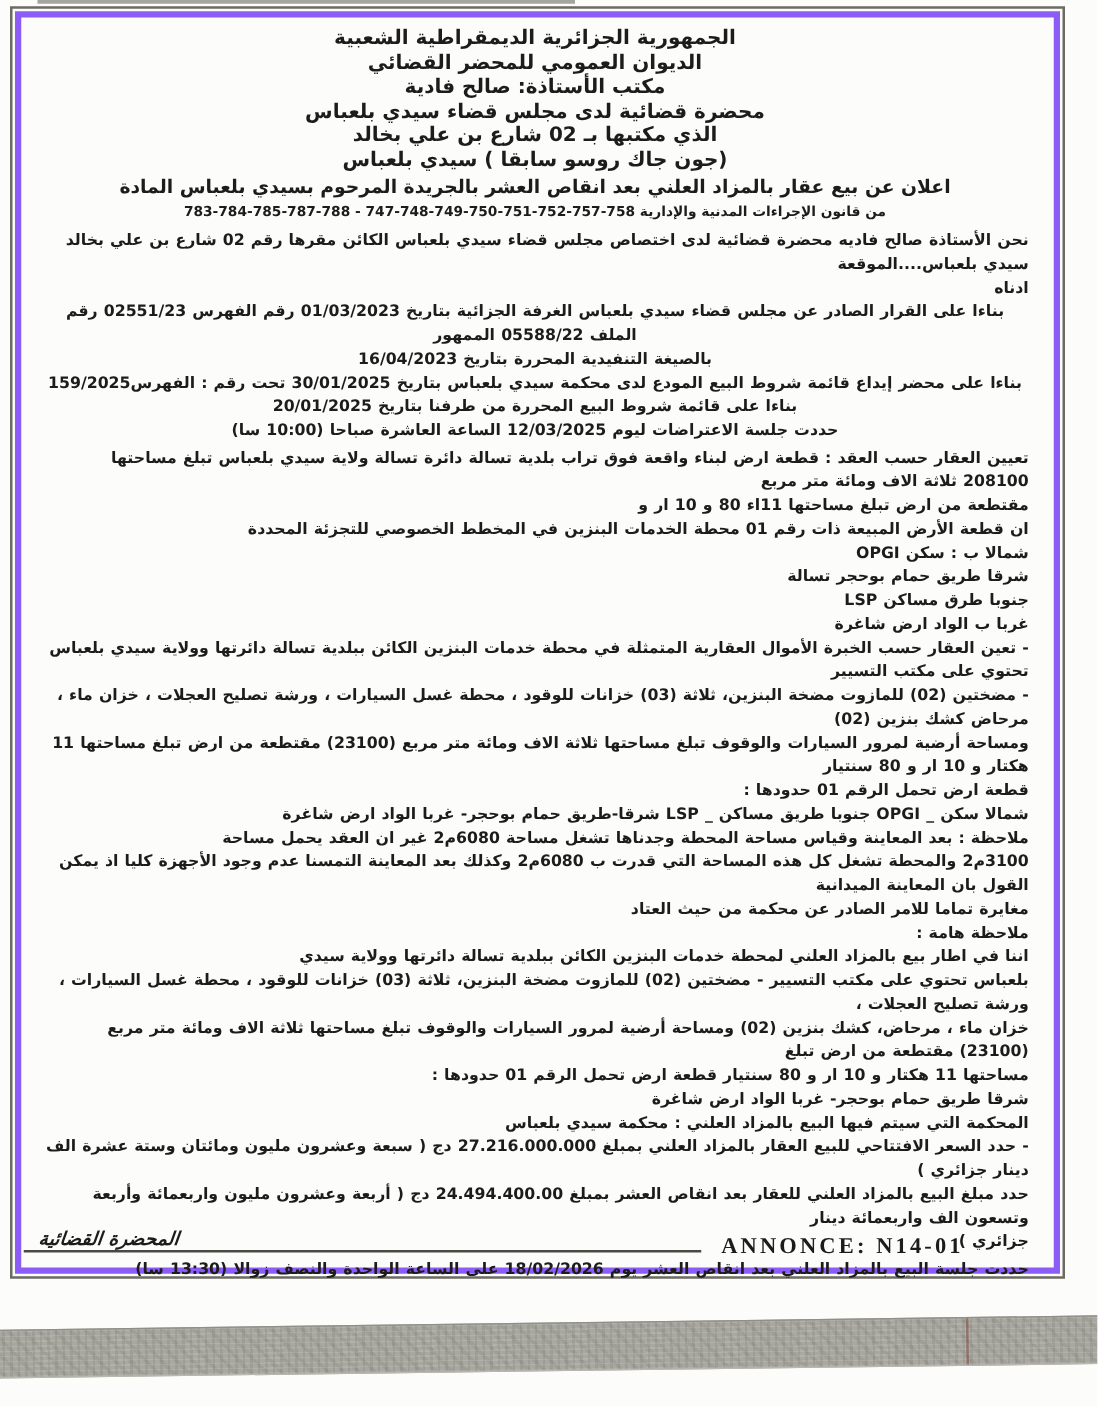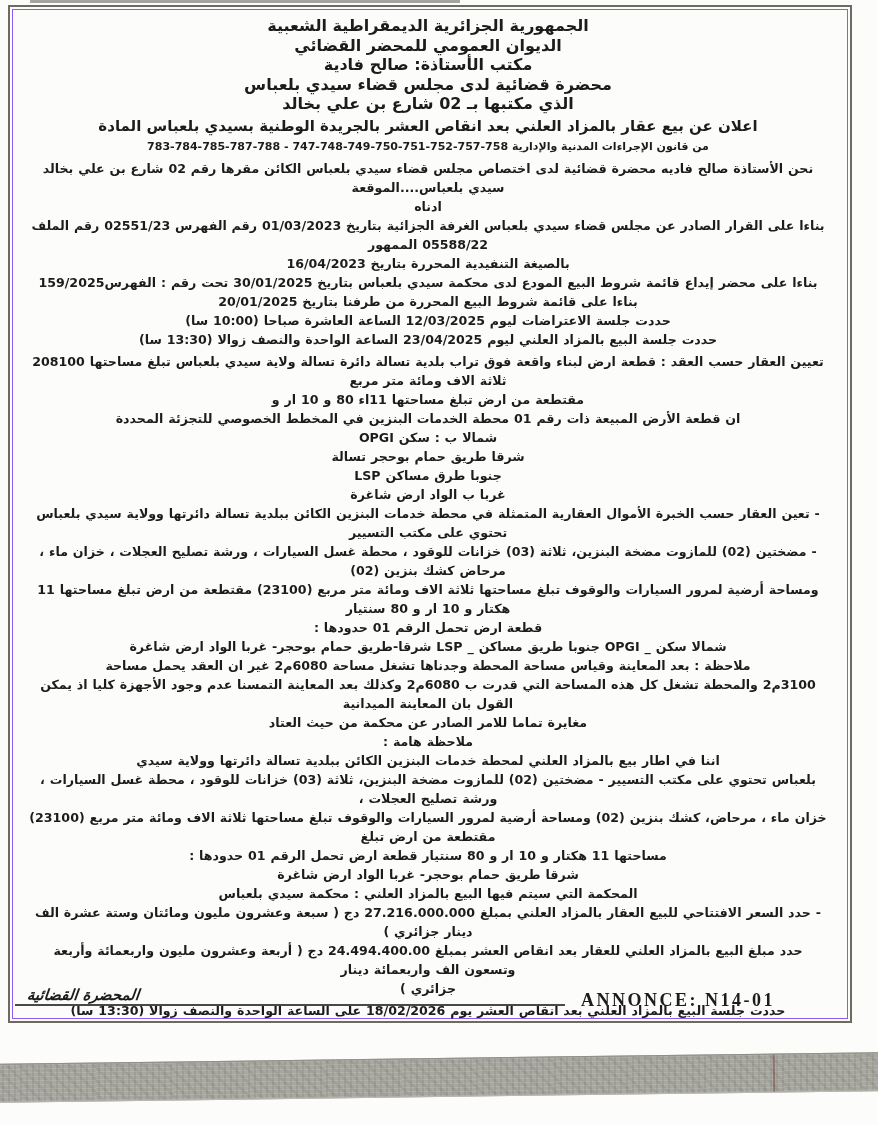--- a/index.html
+++ b/index.html
@@ -9,35 +9,35 @@
     font-family:"DejaVu Sans",sans-serif;color:#1c1c1c;
   }
   
   .top-mark{position:absolute;top:0;left:30px;width:430px;height:3px;background:#77776f;opacity:.65;}
 
   .frame{
     position:absolute;left:8px;top:5px;width:844px;height:1018px;
     border:2px solid #6b6b63;padding:2px;background:#fcfcfa;box-sizing:border-box;
   }
   .frame-inner{
-    border:1px solid #8b5cf6;height:100%;box-sizing:border-box;
+    border:5px solid #8b5cf6;height:100%;box-sizing:border-box;
     padding:6px 20px 0 16px;direction:rtl;position:relative;
   }
 
   .doc-header{text-align:center;font-weight:700;}
   .hline{font-size:16px;line-height:19.5px;letter-spacing:.2px;}
   .headline{font-size:15px;line-height:22px;margin-top:1px;font-weight:700;}
   .articles{font-size:11px;line-height:19px;font-weight:700;}
 
   .doc-body{margin-top:3px;font-weight:700;}
   .doc-body p{
     margin:0;font-size:12.6px;line-height:19px;white-space:pre-line;
     word-spacing:.5px;
   }
-  .r{text-align:center;}
+  .r{text-align:right;}
   .c{text-align:center;}
   .g{margin-top:3px !important;}
 
   .sig{
     position:absolute;left:14px;bottom:14px;direction:rtl;
     font-size:15px;font-weight:700;font-style:italic;transform:skewX(-6deg);
     letter-spacing:.5px;
   }
   .annonce-row{
     position:absolute;left:2px;right:72px;bottom:7px;
@@ -70,33 +70,33 @@
 
   <div class="frame">
     <div class="frame-inner">
 
       <div class="doc-header">
         <div class="hline">الجمهورية الجزائرية الديمقراطية الشعبية</div>
         <div class="hline">الديوان العمومي للمحضر القضائي</div>
         <div class="hline">مكتب الأستاذة: صالح فادية</div>
         <div class="hline">محضرة قضائية لدى مجلس قضاء سيدي بلعباس</div>
         <div class="hline">الذي مكتبها بـ 02 شارع بن علي بخالد</div>
-        <div class="headline">اعلان عن بيع عقار بالمزاد العلني بعد انقاص العشر بالجريدة الوطنية بسيدي بلعباس المادة</div>
+        <div class="hline">(جون جاك روسو سابقا ) سيدي بلعباس</div>
+        <div class="headline">اعلان عن بيع عقار بالمزاد العلني بعد انقاص العشر بالجريدة المرحوم بسيدي بلعباس المادة</div>
         <div class="articles">من قانون الإجراءات المدنية والإدارية ‪783-784-785-787-788 - 747-748-749-750-751-752-757-758‬</div>
       </div>
 
       <div class="doc-body">
         <p class="r">نحن الأستاذة صالح فاديه محضرة قضائية لدى اختصاص مجلس قضاء سيدي بلعباس الكائن مقرها رقم 02 شارع بن علي بخالد سيدي بلعباس....الموقعة
 ادناه</p>
         <p class="c">بناءا على القرار الصادر عن مجلس قضاء سيدي بلعباس الغرفة الجزائية بتاريخ 01/03/2023 رقم الفهرس 02551/23 رقم الملف 05588/22 الممهور
 بالصيغة التنفيدية المحررة بتاريخ 16/04/2023</p>
         <p class="c">بناءا على محضر إيداع قائمة شروط البيع المودع لدى محكمة سيدي بلعباس بتاريخ 30/01/2025 تحت رقم : الفهرس159/2025</p>
         <p class="c">بناءا على قائمة شروط البيع المحررة من طرفنا بتاريخ 20/01/2025</p>
         <p class="c">حددت جلسة الاعتراضات ليوم 12/03/2025 الساعة العاشرة صباحا (10:00 سا)</p>
-        <p class="c">حددت جلسة البيع بالمزاد العلني ليوم 23/04/2025 الساعة الواحدة والنصف زوالا (13:30 سا)</p>
         <p class="r g">تعيين العقار حسب العقد : قطعة ارض لبناء واقعة فوق تراب بلدية تسالة دائرة تسالة ولاية سيدي بلعباس تبلغ مساحتها 208100 ثلاثة الاف ومائة متر مربع
 مقتطعة من ارض تبلغ مساحتها 11اء 80 و 10 ار و</p>
         <p class="r">ان قطعة الأرض المبيعة ذات رقم 01 محطة الخدمات البنزين في المخطط الخصوصي للتجزئة المحددة</p>
         <p class="r">شمالا ب : سكن OPGI</p>
         <p class="r">شرقا طريق حمام بوحجر تسالة</p>
         <p class="r">جنوبا طرق مساكن LSP</p>
         <p class="r">غربا ب الواد ارض شاغرة</p>
         <p class="r">- تعين العقار حسب الخبرة الأموال العقارية المتمثلة في محطة خدمات البنزين الكائن ببلدية تسالة دائرتها وولاية سيدي بلعباس تحتوي على مكتب التسيير
 - مضختين (02) للمازوت مضخة البنزين، ثلاثة (03) خزانات للوقود ، محطة غسل السيارات ، ورشة تصليح العجلات ، خزان ماء ، مرحاض كشك بنزين (02)
 ومساحة أرضية لمرور السيارات والوقوف تبلغ مساحتها ثلاثة الاف ومائة متر مربع (23100) مقتطعة من ارض تبلغ مساحتها 11 هكتار و 10 ار و 80 سنتيار

